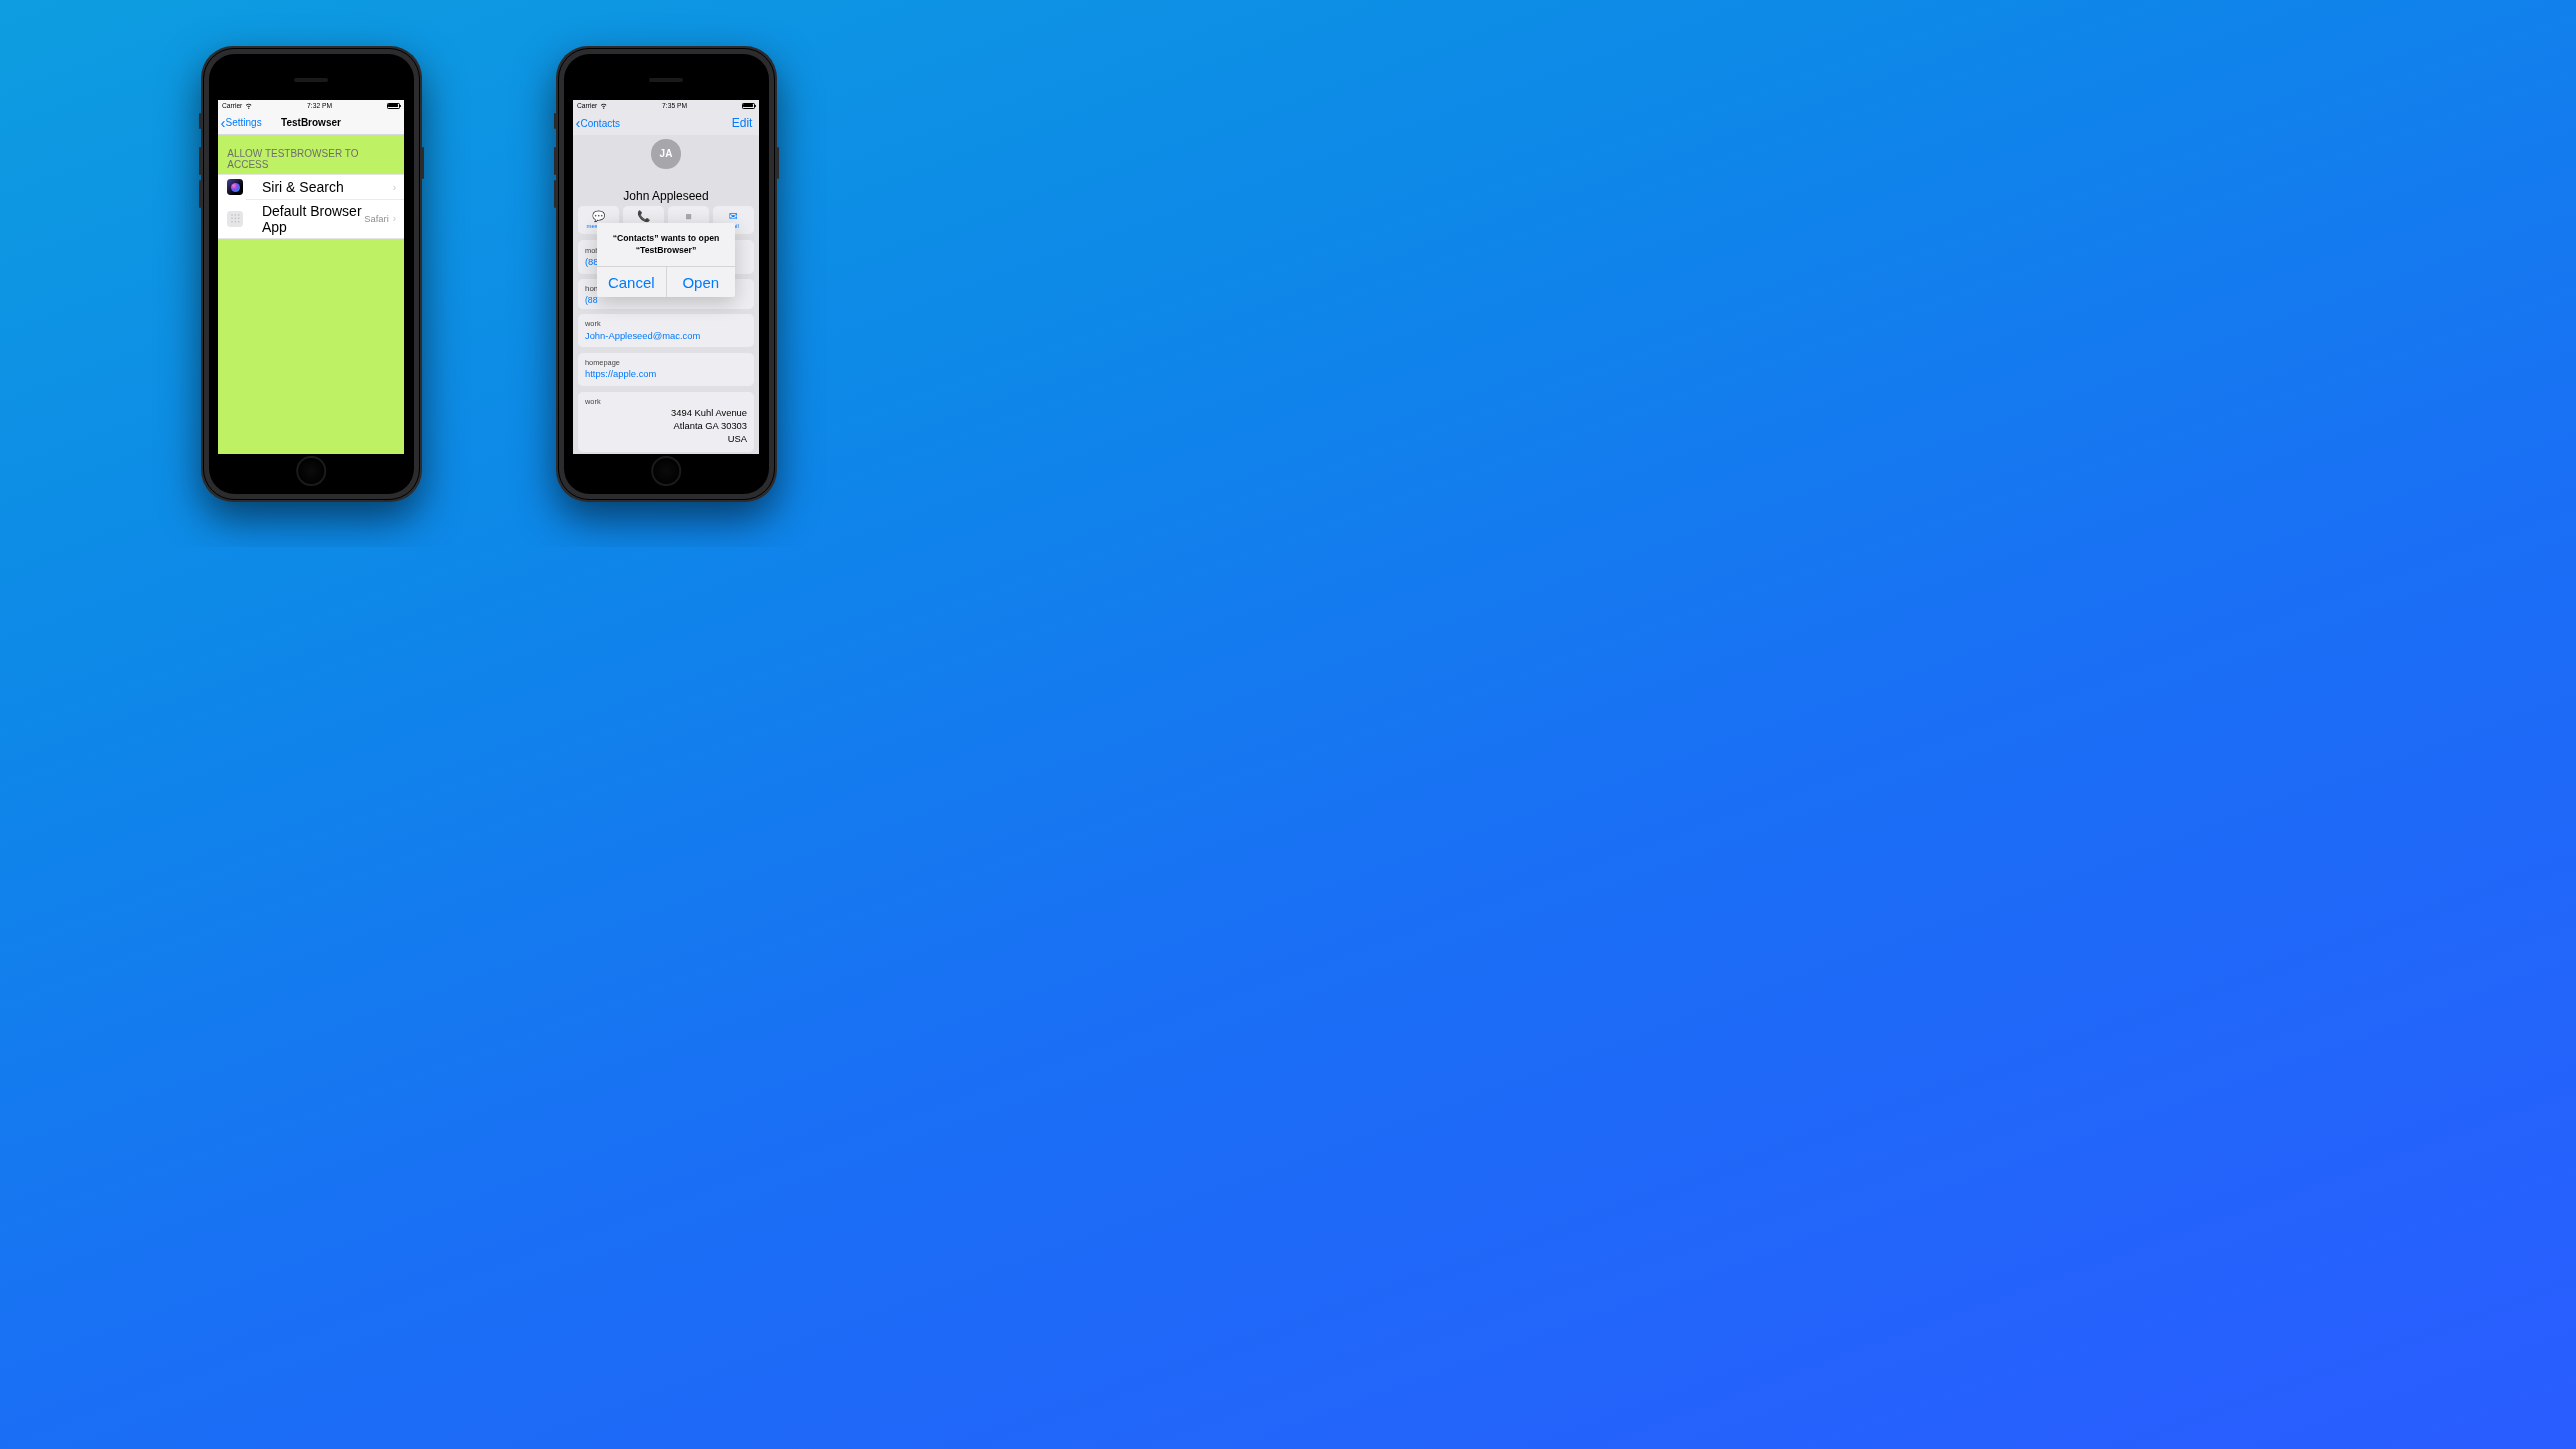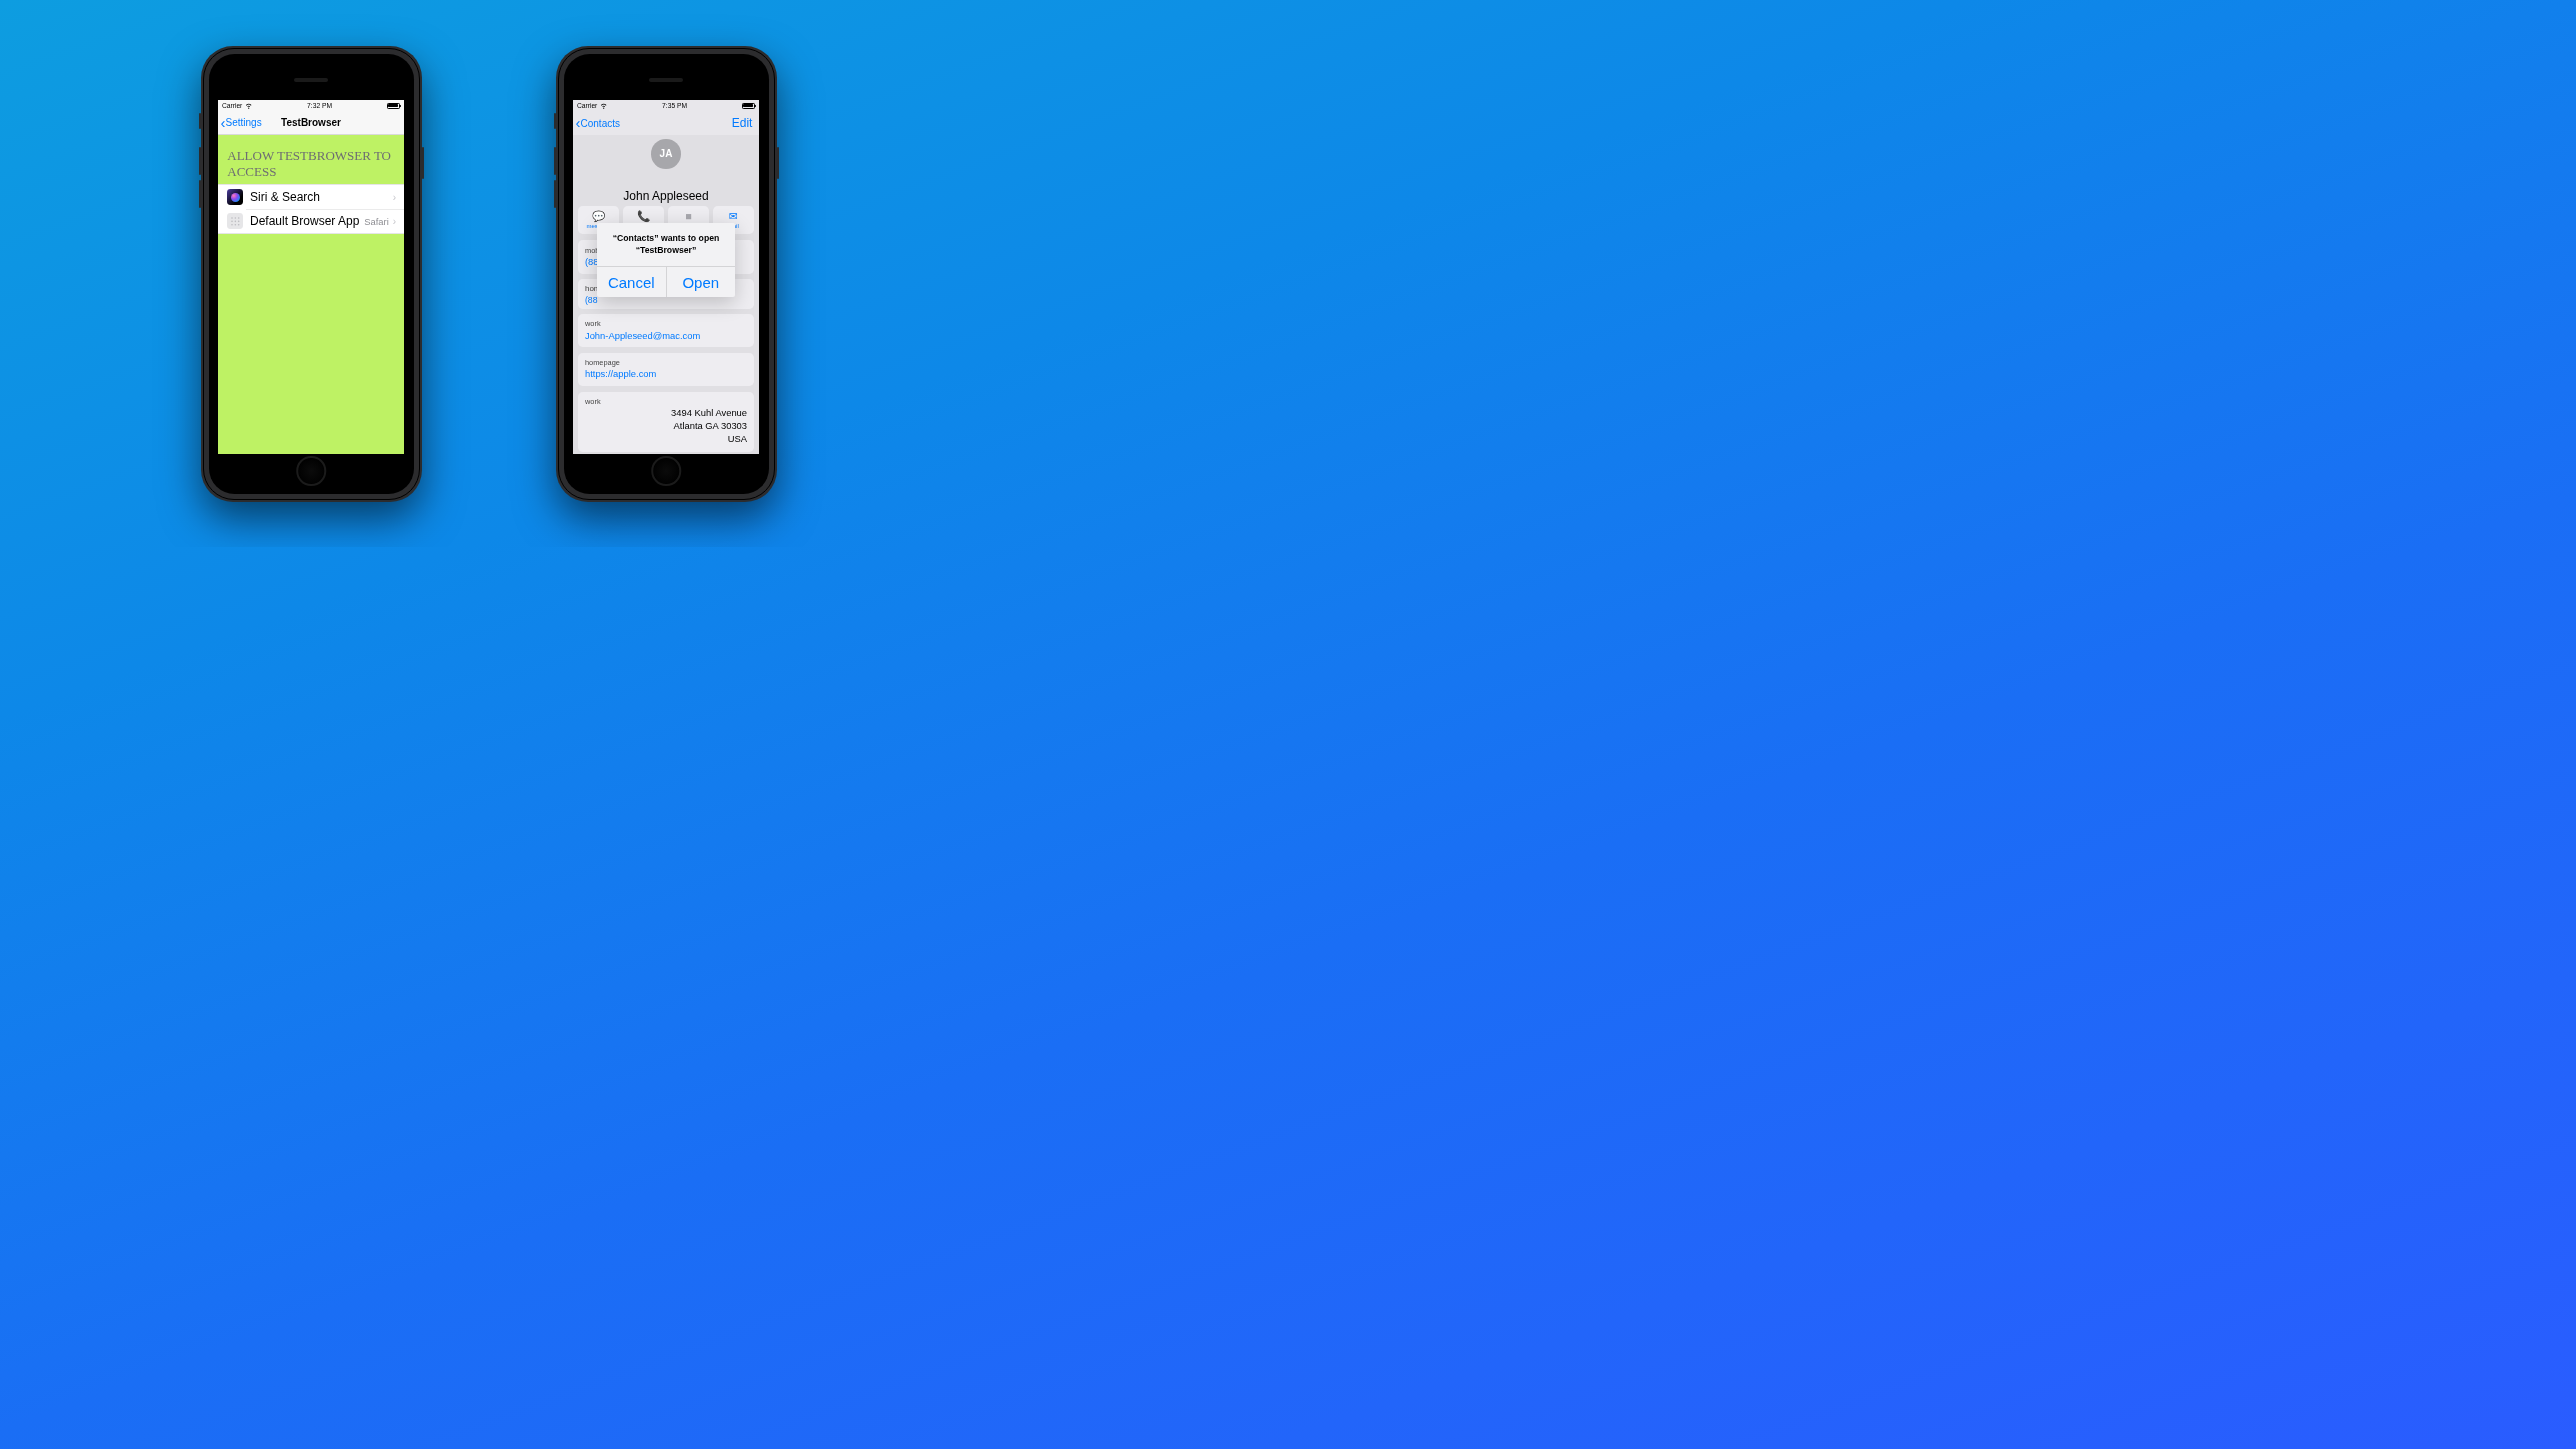--- a/index.html
+++ b/index.html
@@ -132,24 +132,23 @@
   }
   .nav-right {
     margin-left: auto; margin-right: 6.7px;
     color: #007aff;
     font-size: 12px;
   }
 
   
   .section-header {
     padding: 13.4px 9.4px 4px 9.4px;
-    font-size: 13px;
+    font-size: 10px;
     color: #6d6d72;
     text-transform: uppercase;
-    font-family: Liberation Serif, serif;
   }
   .list {
     background: #fff;
     border-top: 0.7px solid rgba(0,0,0,0.1);
     border-bottom: 0.7px solid rgba(0,0,0,0.1);
   }
   .row {
     display: flex; align-items: center;
     min-height: 24px;
     padding: 3.4px 8px 3.4px 9.4px;
@@ -165,21 +164,21 @@
   .row-icon {
     width: 16px; height: 16px;
     border-radius: 3.4px;
     margin-right: 6.7px;
     display: flex; align-items: center; justify-content: center;
     flex-shrink: 0;
   }
   .siri-icon { background: linear-gradient(135deg, #4a3c9f, #000 70%); }
   .siri-circle { width: 9.4px; height: 9.4px; border-radius: 50%; background: radial-gradient(circle at 30% 30%, #ff7ab7, #8a4af0 40%, #2e7df6 70%, #0de3c5); }
   .gen-icon { background: #e6e6e8; }
-  .row-label { flex: 1; font-size: 12px; }
+  .row-label { flex: 1; font-size: 14px; margin-left: 12px; }
   .row-value { color: #8e8e93; font-size: 9.4px; margin-right: 4px; }
   .chevron-r { color: #c7c7cc; font-size: 10px; }
 
   
   .screen.dimmed { background: #e0dfe3; }
   .contact-body { padding: 0 5.4px; }
   .avatar {
     width: 29.5px; height: 29.5px; border-radius: 50%;
     background: #a7a7ab;
     color: #fff; font-weight: 700;

